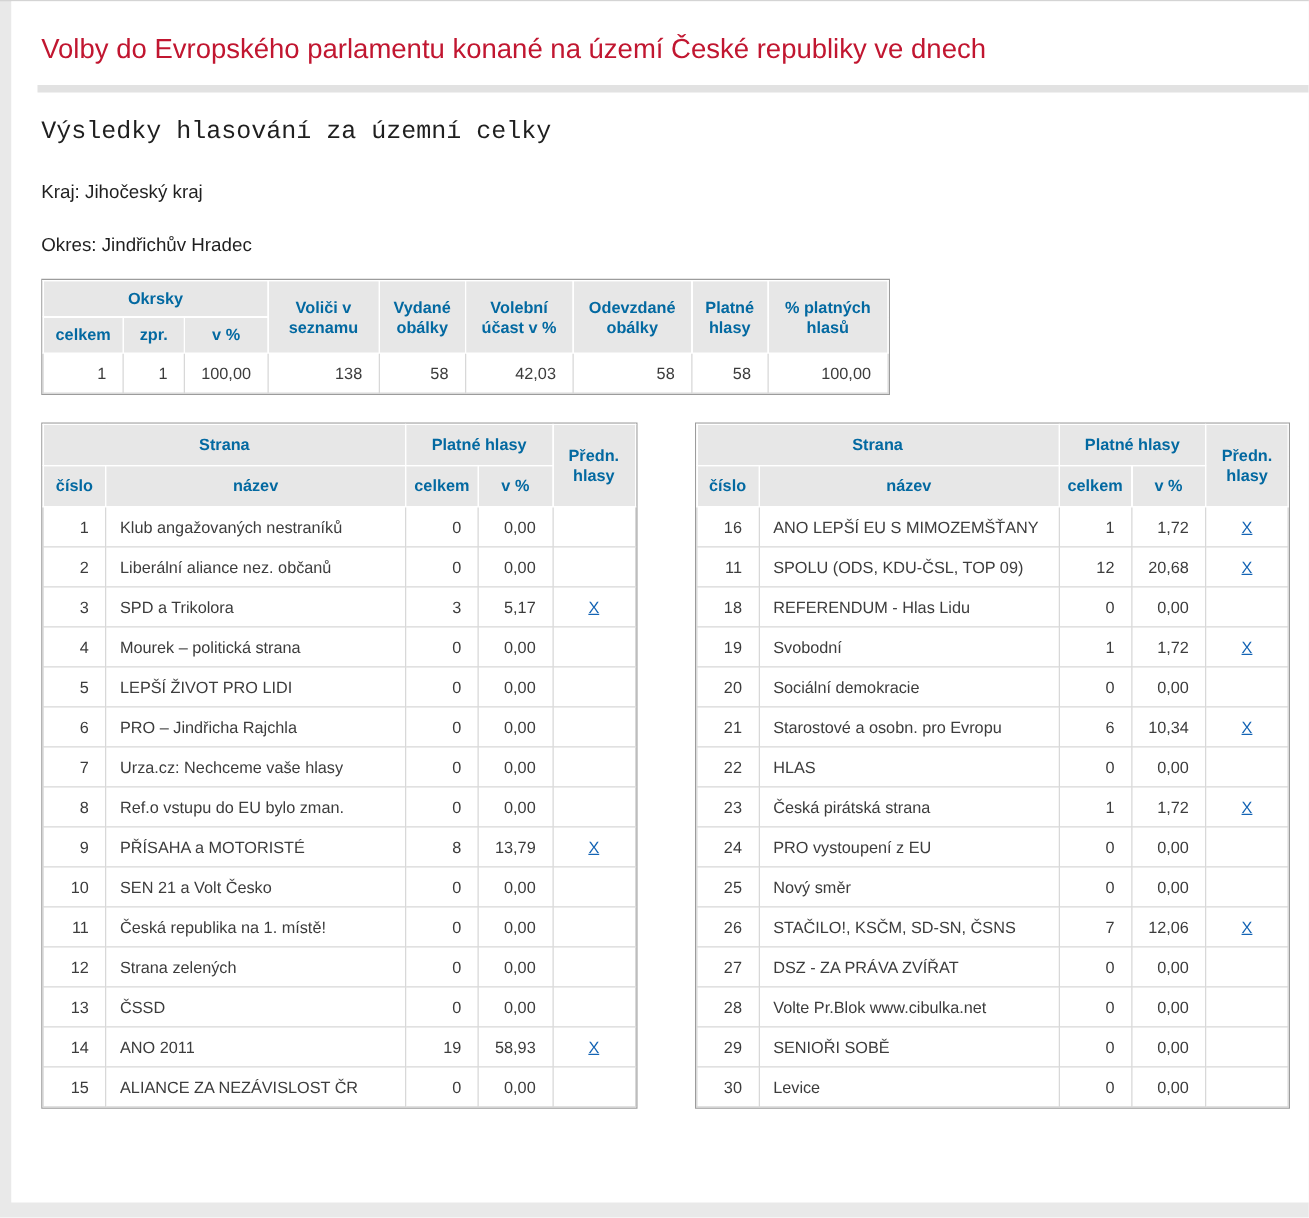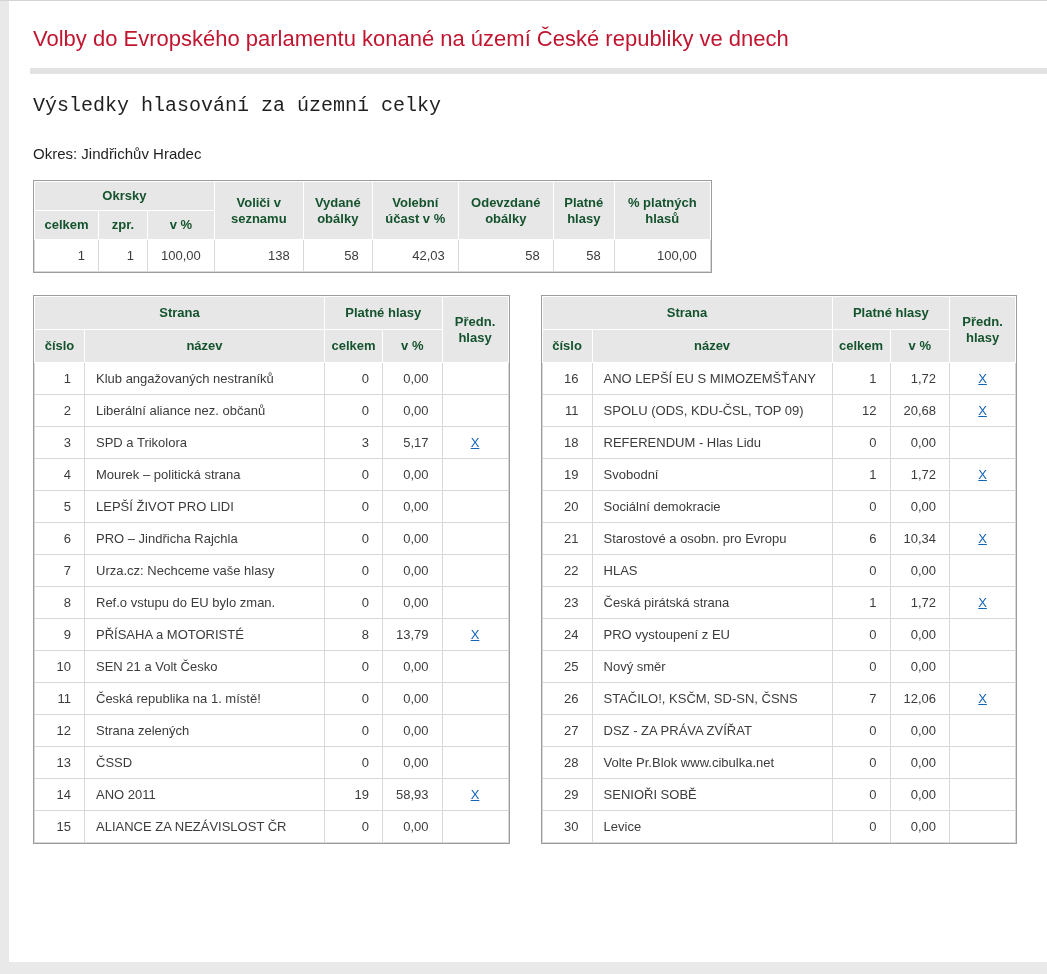--- a/index.html
+++ b/index.html
@@ -45,29 +45,29 @@
   .loc{
     margin:0;padding:25px 0 0 24px;
     font-size:15px;line-height:18px;color:#1f1f1f;
   }
   .tbl-wrap{
     display:inline-block;vertical-align:top;
     border:1px solid var(--outer-border);
     background:#fff;
   }
   .summary-wrap{margin:17px 0 0 24px;}
-  .party-tables{margin:22px 0 0 24px;display:flex;gap:31px;}
+  .party-tables{margin:22px 0 0 24px;display:flex;gap:46px;}
   table{
     border-collapse:collapse;table-layout:fixed;
     font-size:13px;color:#3c3c3c;
   }
   th{
     background:var(--header-bg);
     border:1px solid #ffffff;
-    font-weight:bold;color:#14532d;
+    font-weight:bold;color:#0369a1;
     padding:8px 6px;text-align:center;vertical-align:middle;
     line-height:16px;overflow:hidden;
   }
   .summary-tbl th{padding:6px 5px;}
   td{
     border:1px solid var(--inner-border);
     padding:6px 13px;height:32px;vertical-align:middle;
     white-space:nowrap;overflow:hidden;line-height:19px;
   }
   td.num,td.total,td.pct{text-align:right;}
@@ -92,20 +92,21 @@
 <div class="page">
 
   <h1>
     <span class="tline">Volby do Evropského parlamentu konané na území České republiky ve dnech</span>
   </h1>
 
   <div class="divider"></div>
 
   <h2>Výsledky hlasování za územní celky</h2>
 
+  <p class="loc"><span>Kraj:</span> <span>Jihočeský kraj</span></p>
   <p class="loc"><span>Okres:</span> <span>Jindřichův Hradec</span></p>
 
   <div class="tbl-wrap summary-wrap">
     <table class="summary-tbl">
       <colgroup>
         <col class="c1">
           <col class="c2">
           <col class="c3">
           <col class="c4">
           <col class="c5">

